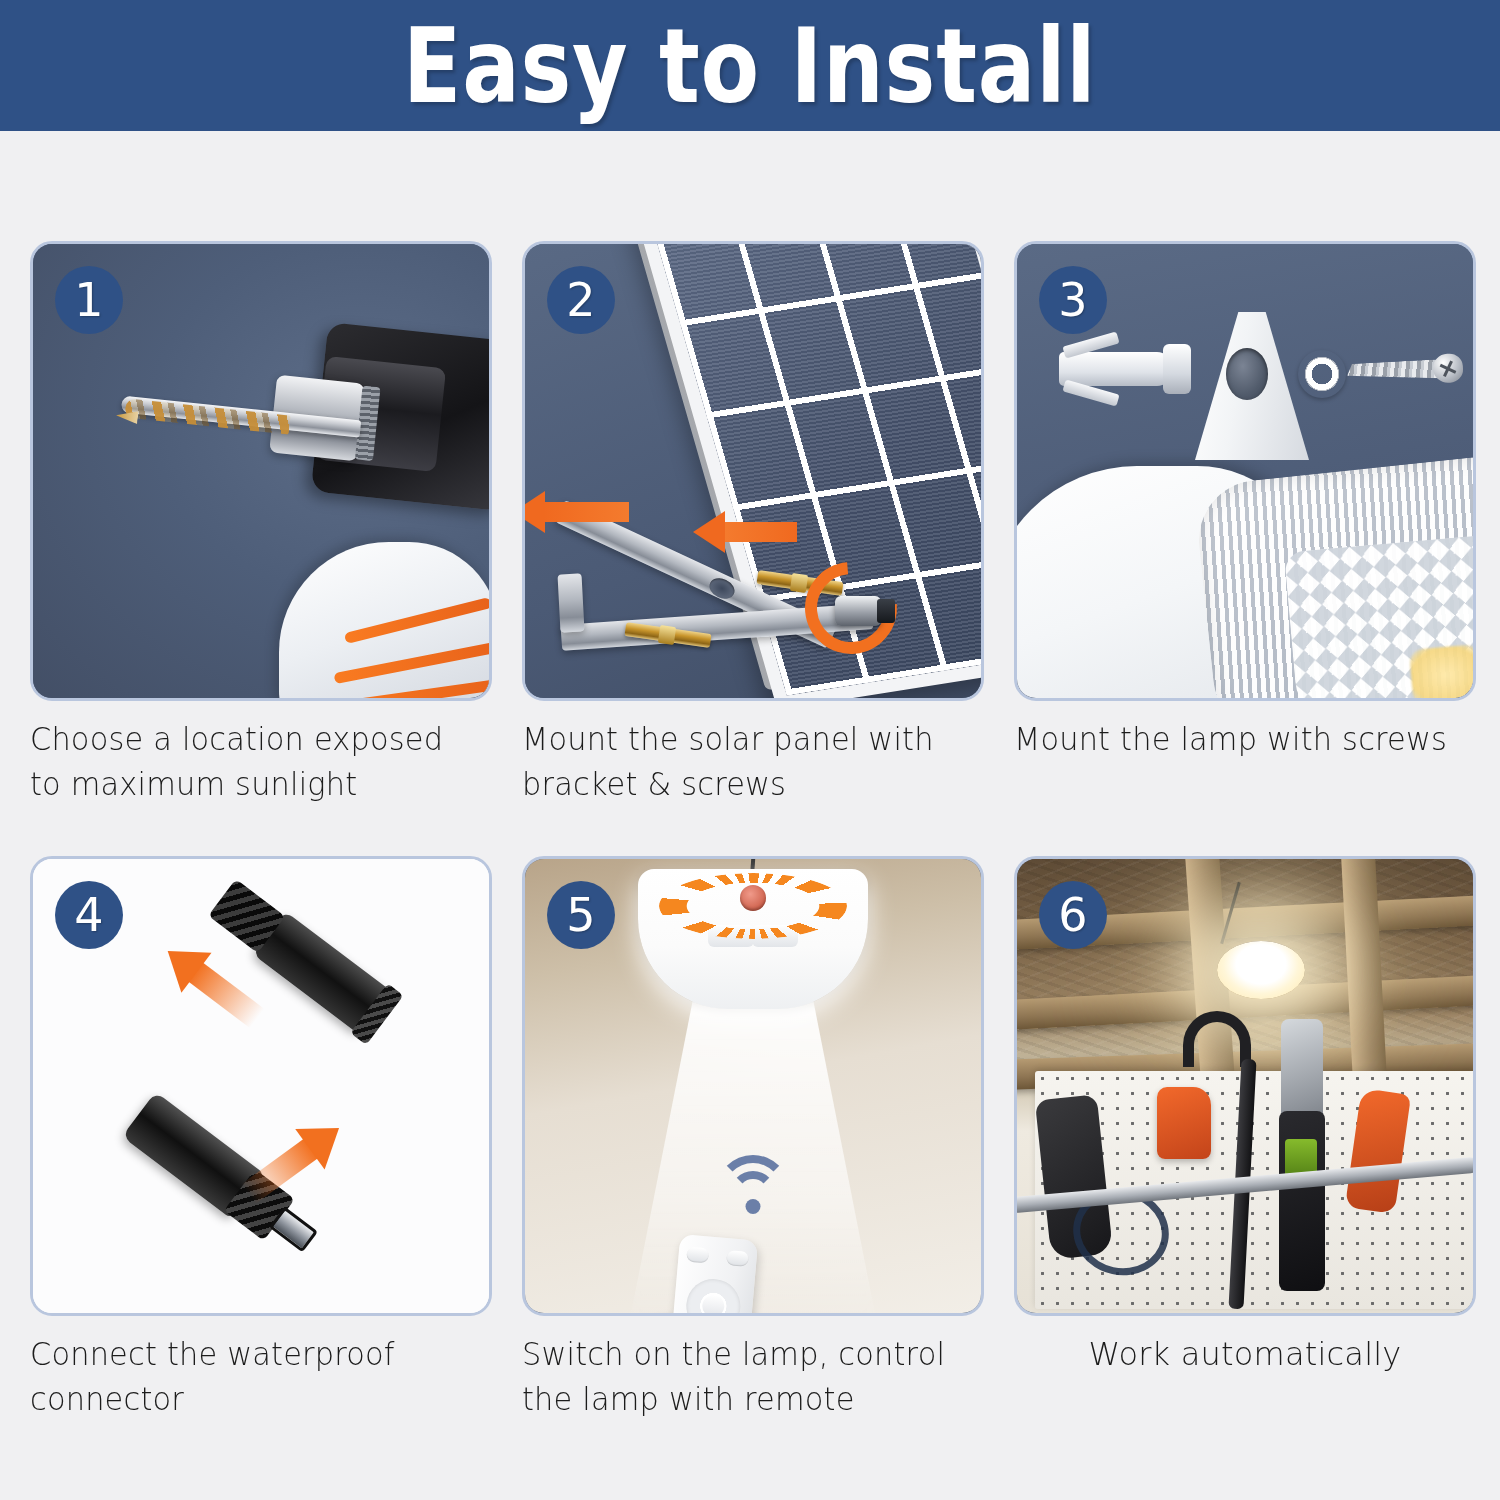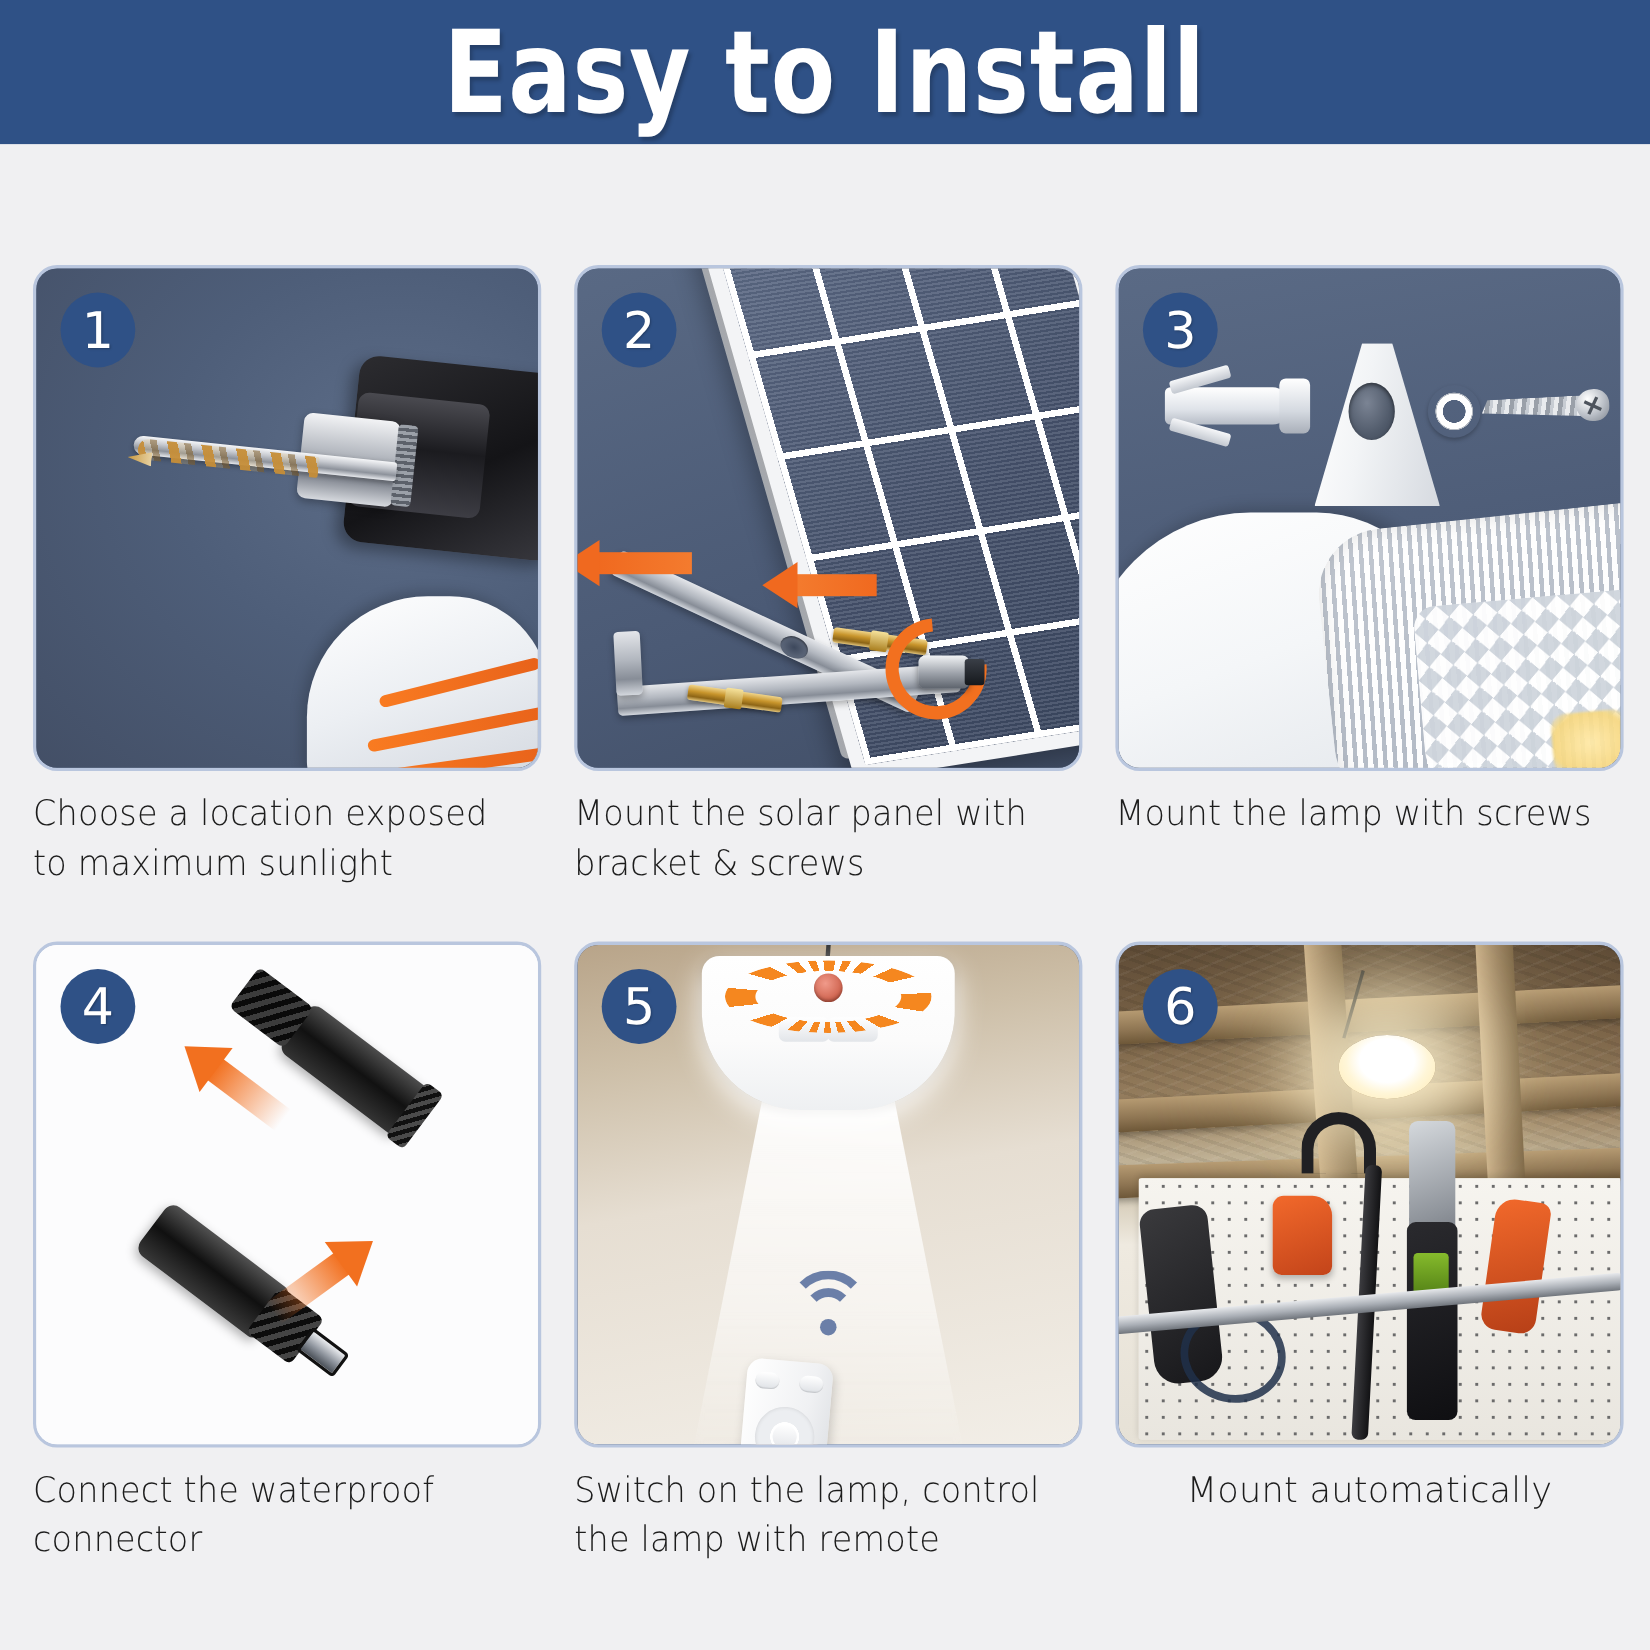--- a/index.html
+++ b/index.html
@@ -759,16 +759,16 @@
       <div class="tool t-trim-handle"></div>
       <div class="tool t-trim-shaft"></div>
       <div class="tool t-battery"></div>
       <div class="tool t-battery2"></div>
       <div class="tool t-green"></div>
       <div class="tool t-orange-handle"></div>
       <div class="tool t-cords"></div>
       <div class="tool t-pole"></div>
       <div class="badge">6</div>
     </div>
-    <div class="caption center">Mount automatically</div>
+    <div class="caption center">Work automatically</div>
   </div>
 
 </div>
 
 </body></html>

